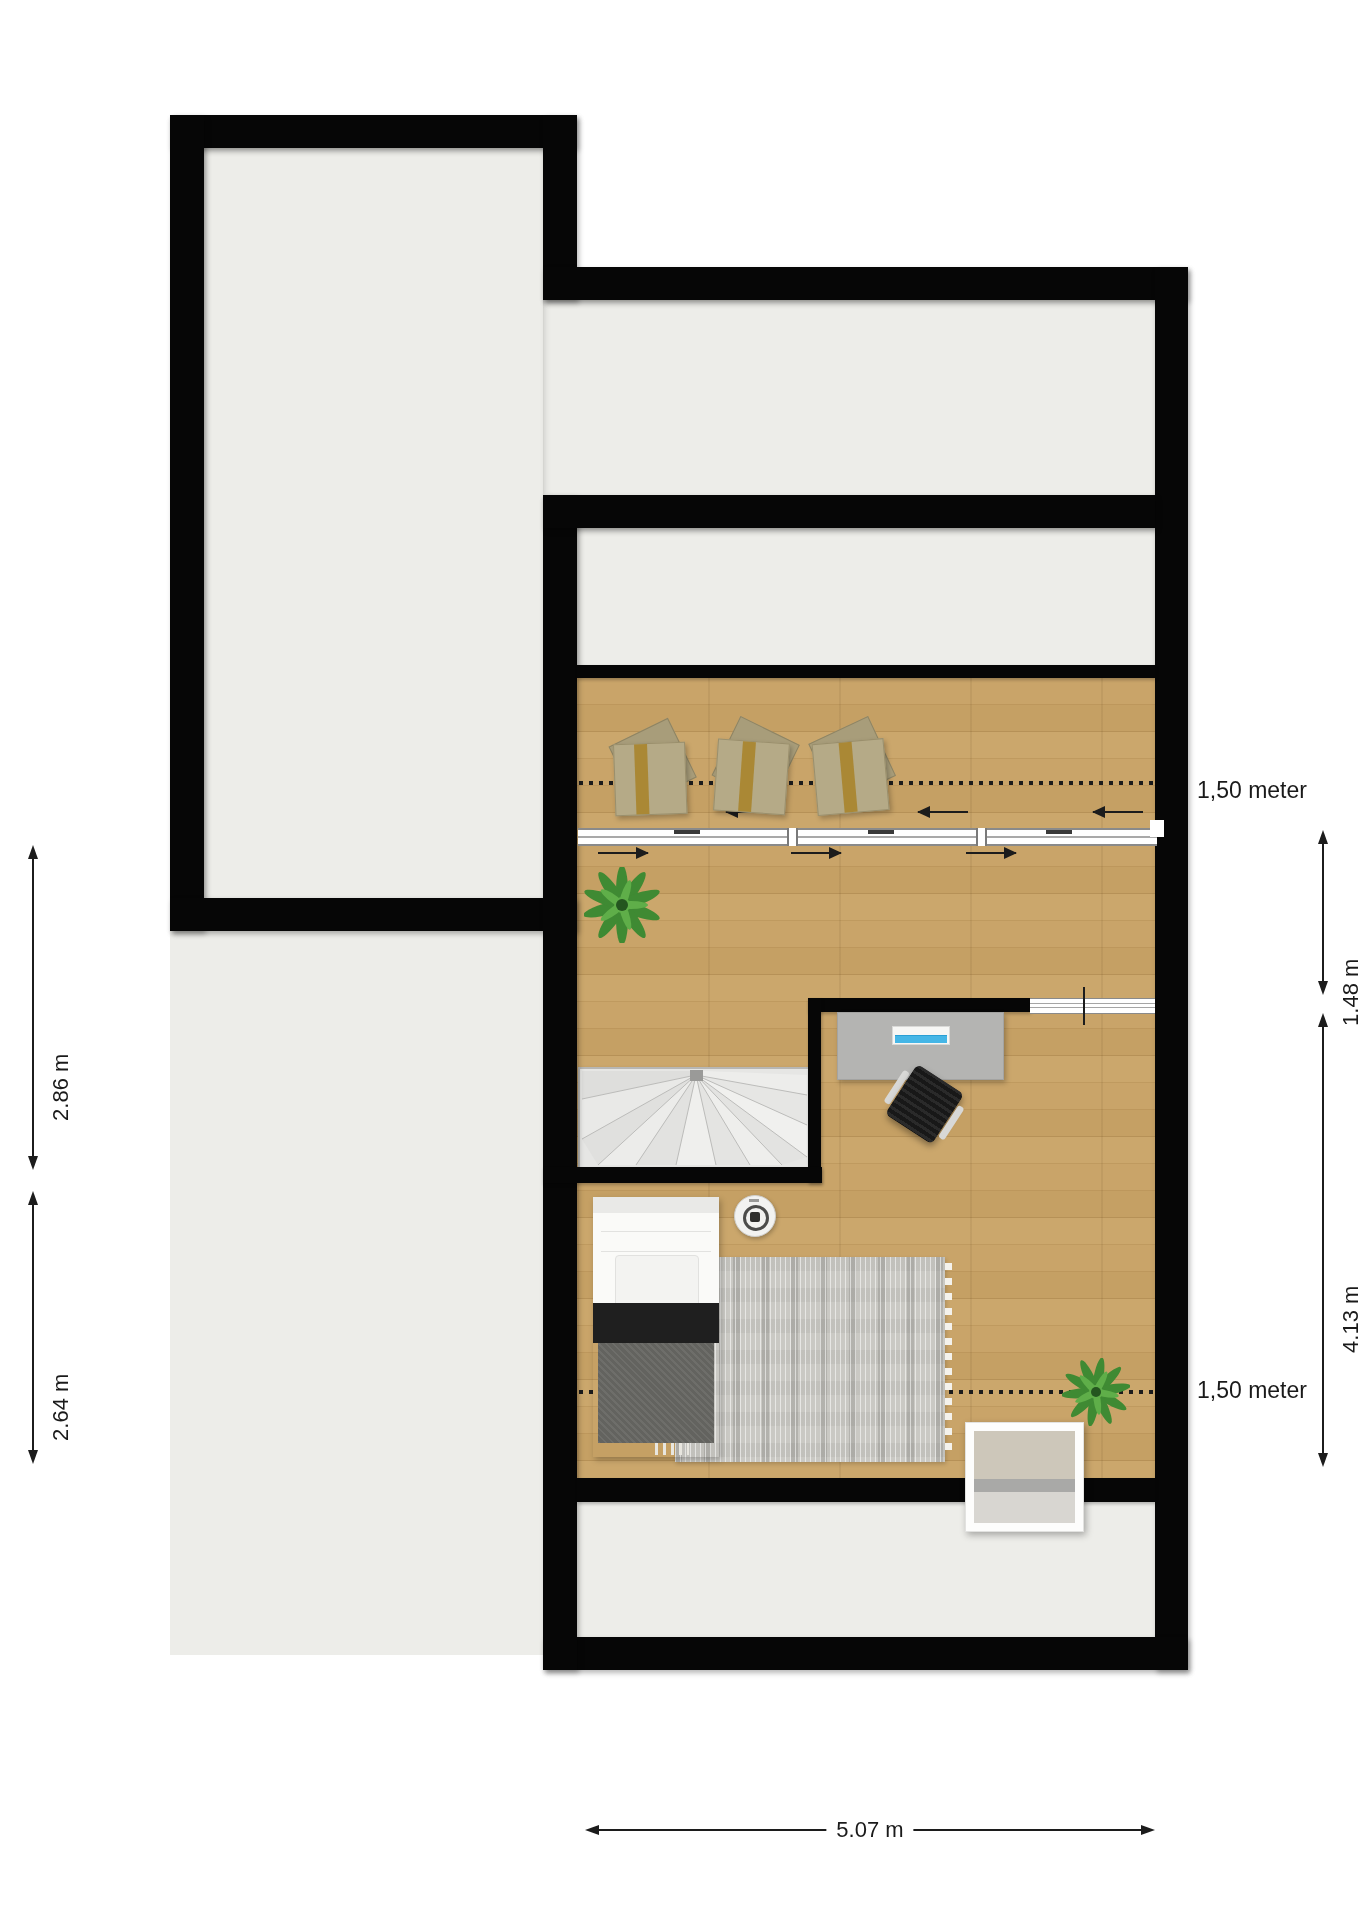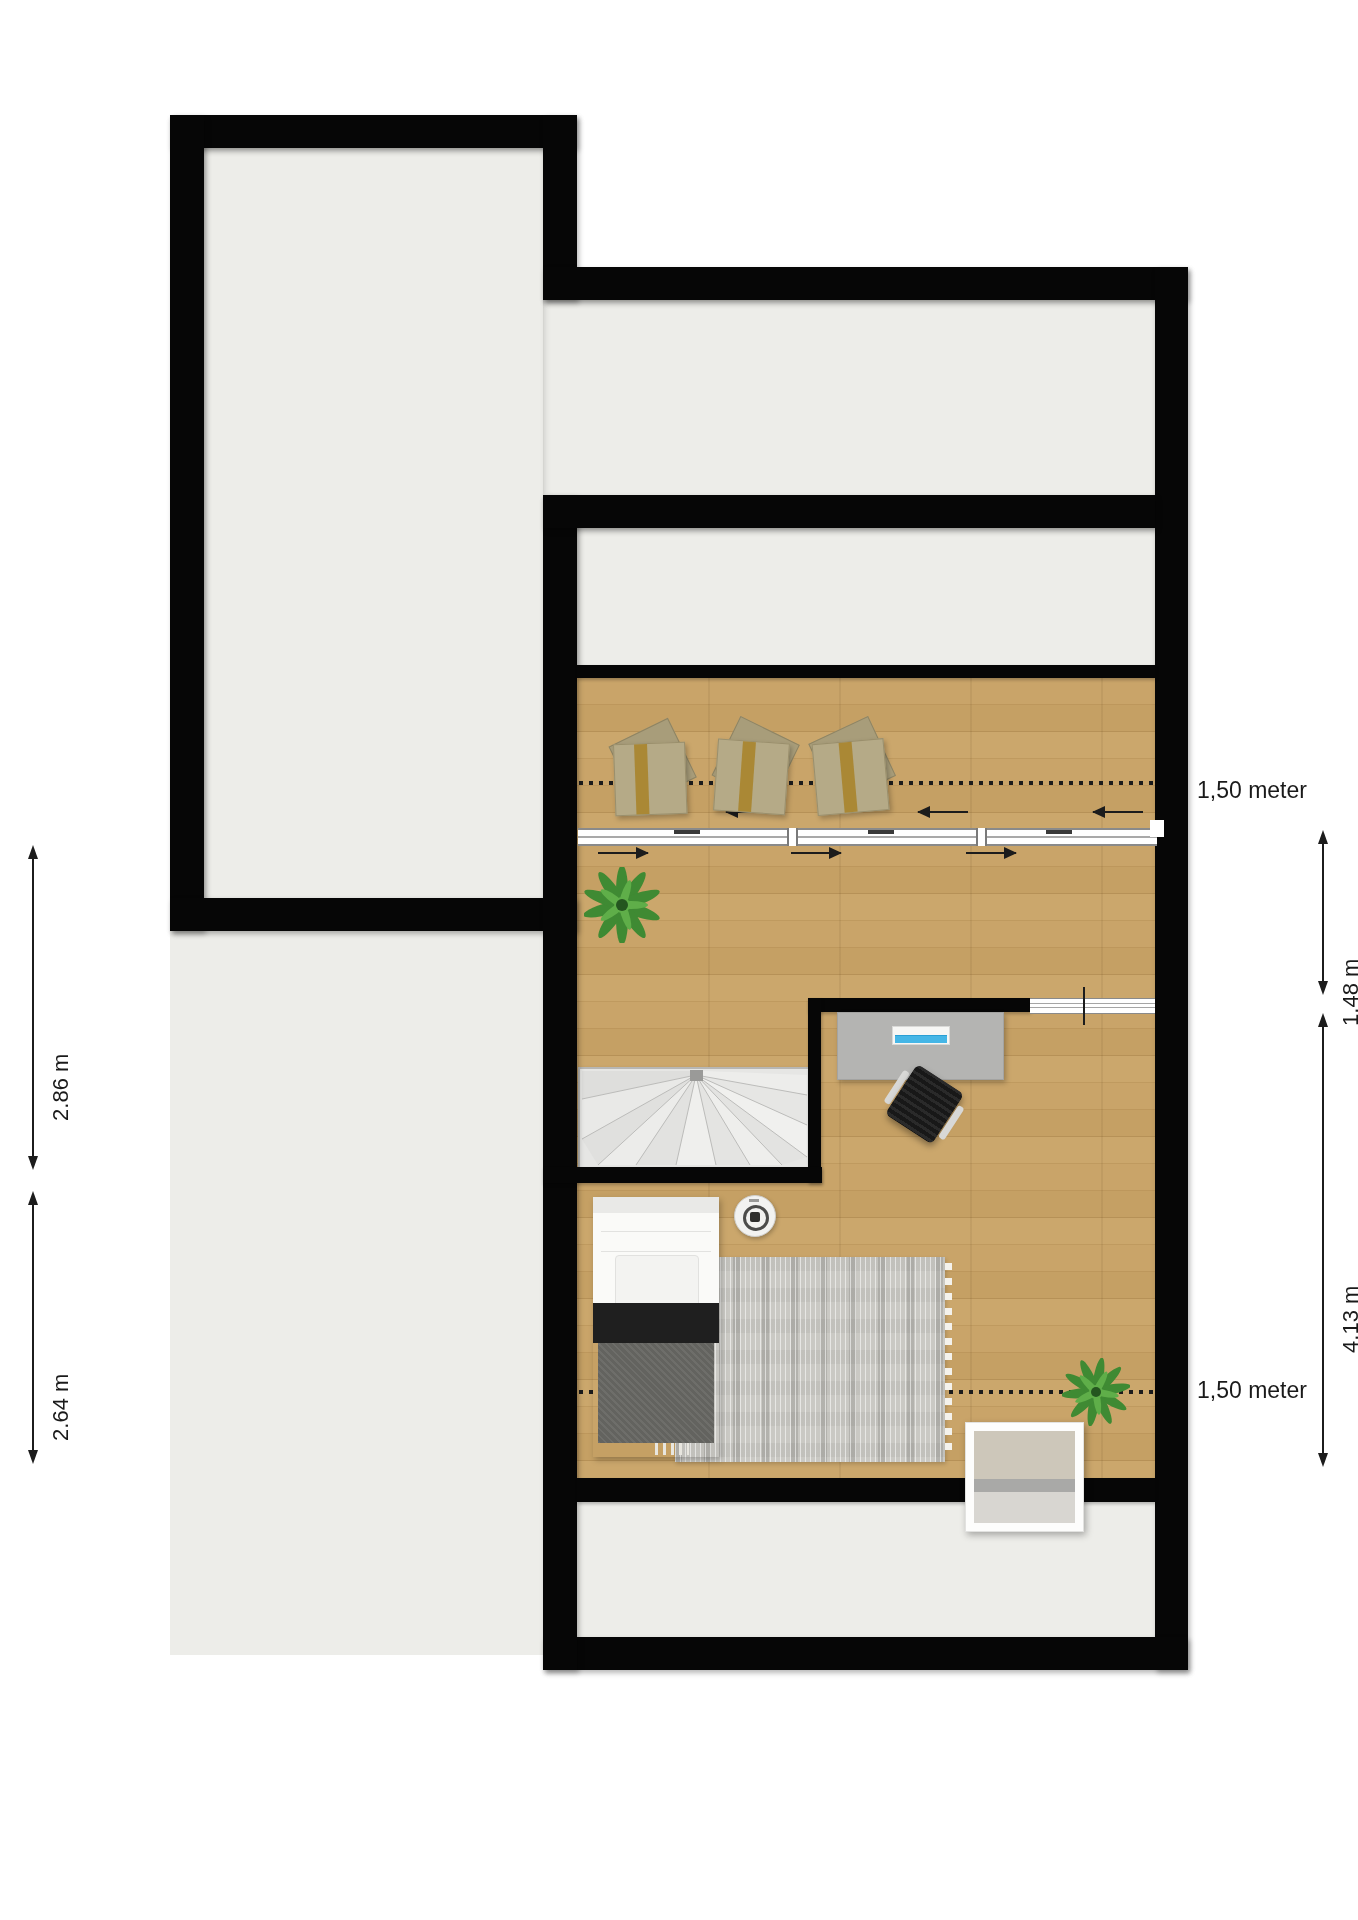--- a/index.html
+++ b/index.html
@@ -347,14 +347,20 @@
     <div class="vlabel">2.86 m</div>
   </div>
 
   <div class="vdim" style="left:19px;top:1191px;height:273px;">
     <div class="ah-up"></div>
       <div class="line"></div>
       <div class="ah-down"></div>
     <div class="vlabel">2.64 m</div>
   </div>
 
+  <div class="hdim" style="left:585px;top:1816px;width:570px;">
+    <div class="ah-left"></div>
+      <div class="line"></div>
+      <div class="ah-right"></div>
+    <div class="hlabel">5.07 m</div>
+  </div>
 
 </div>
 
 </body></html>

